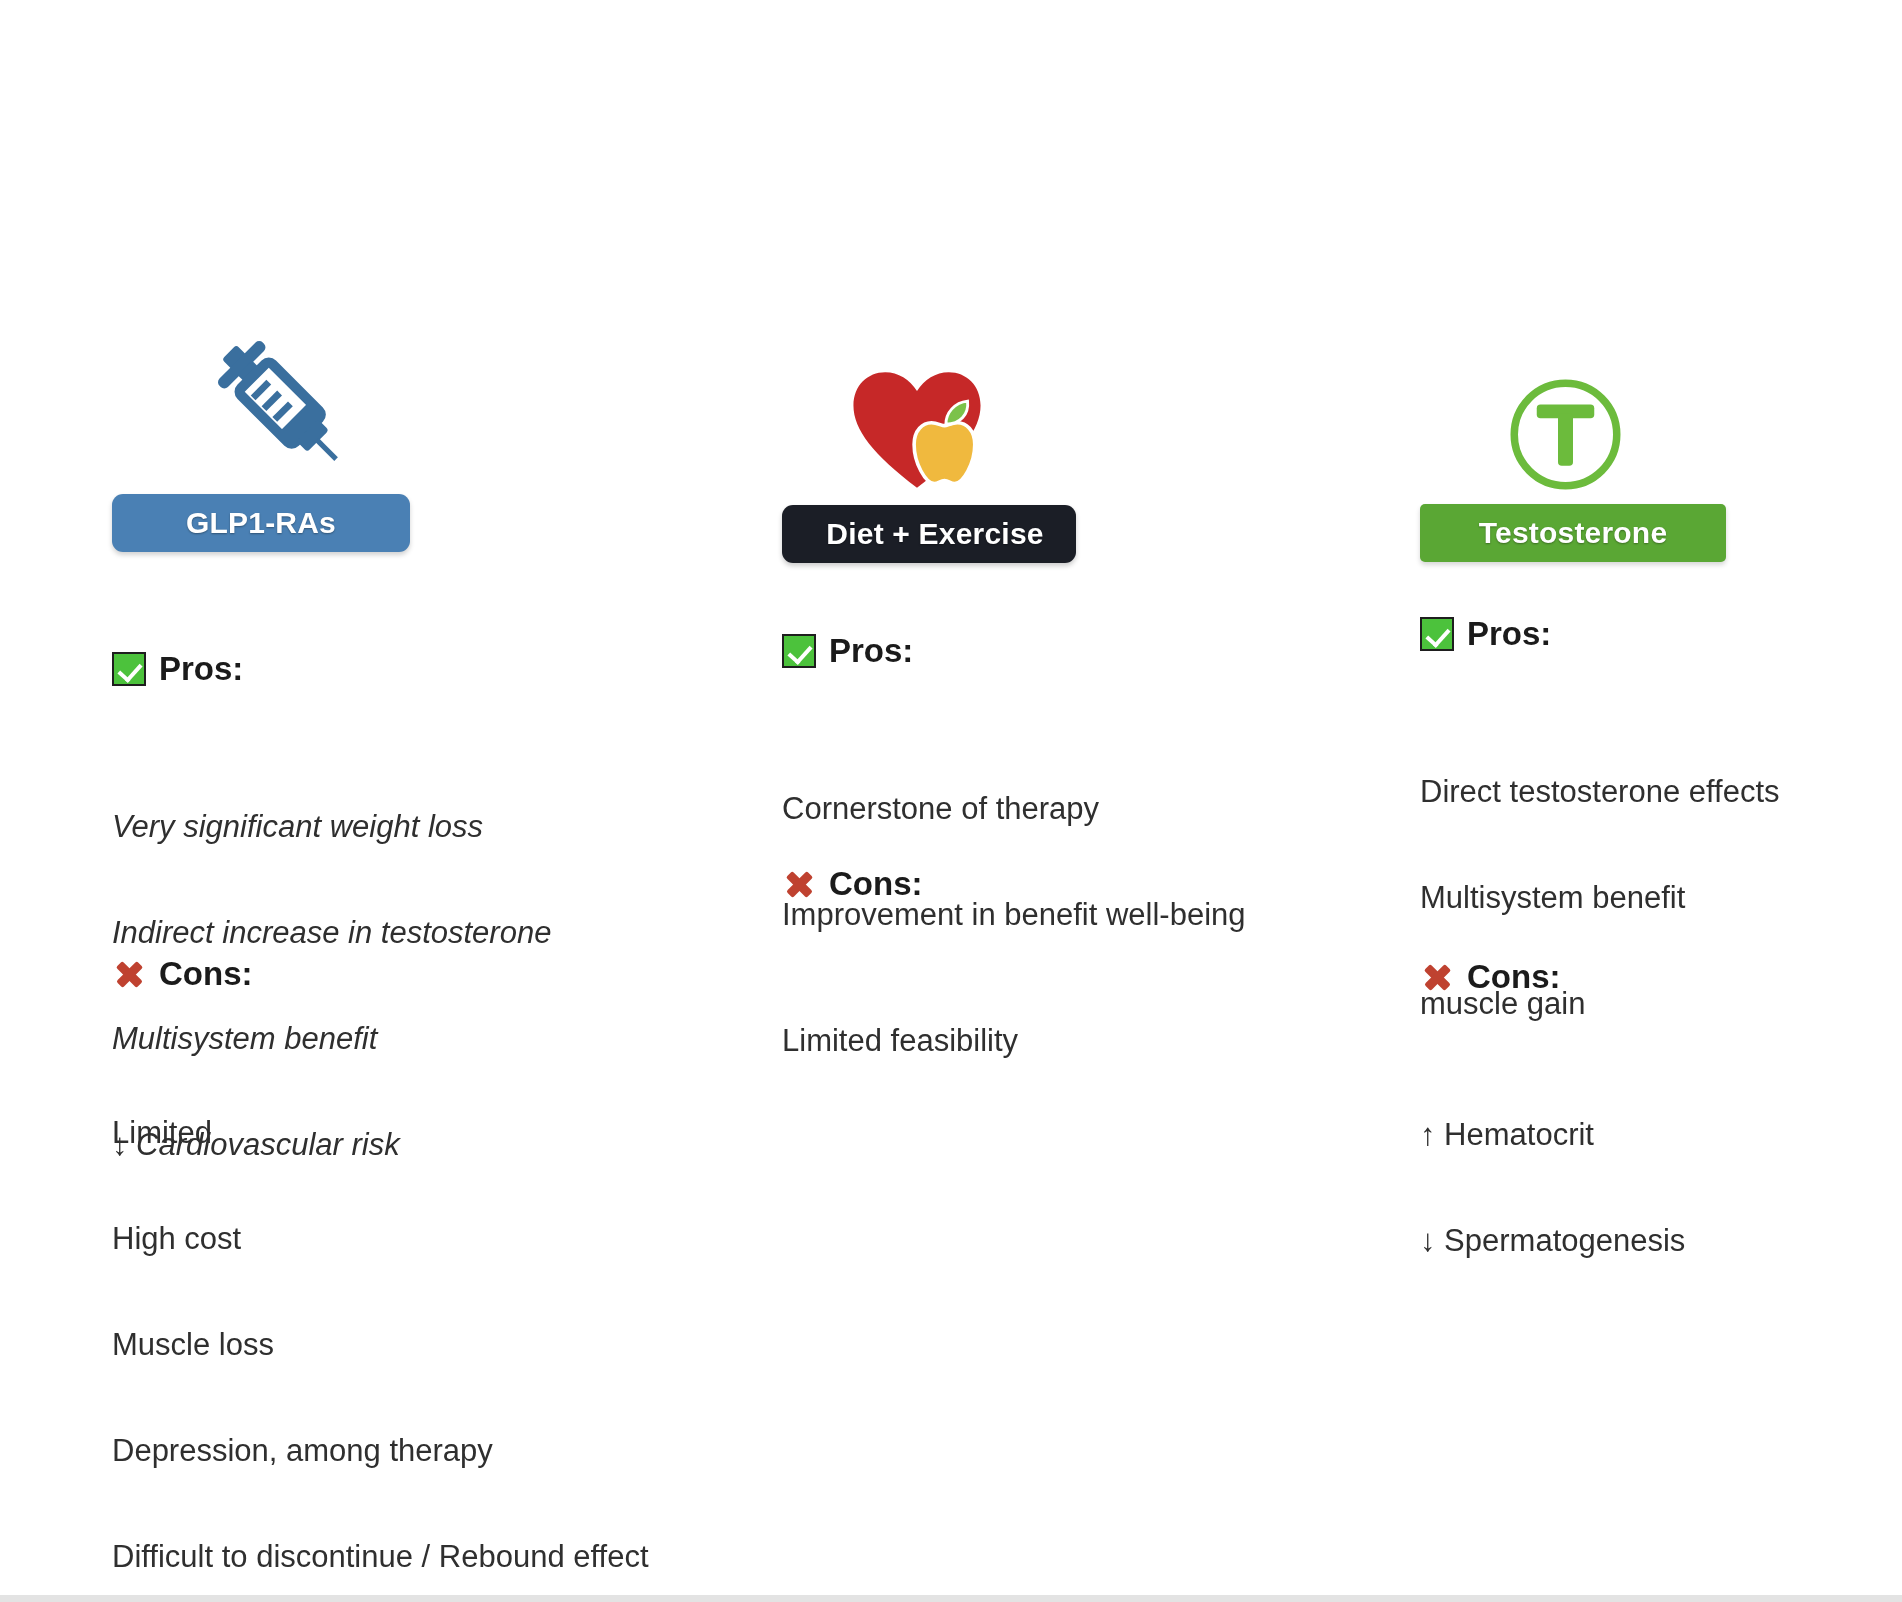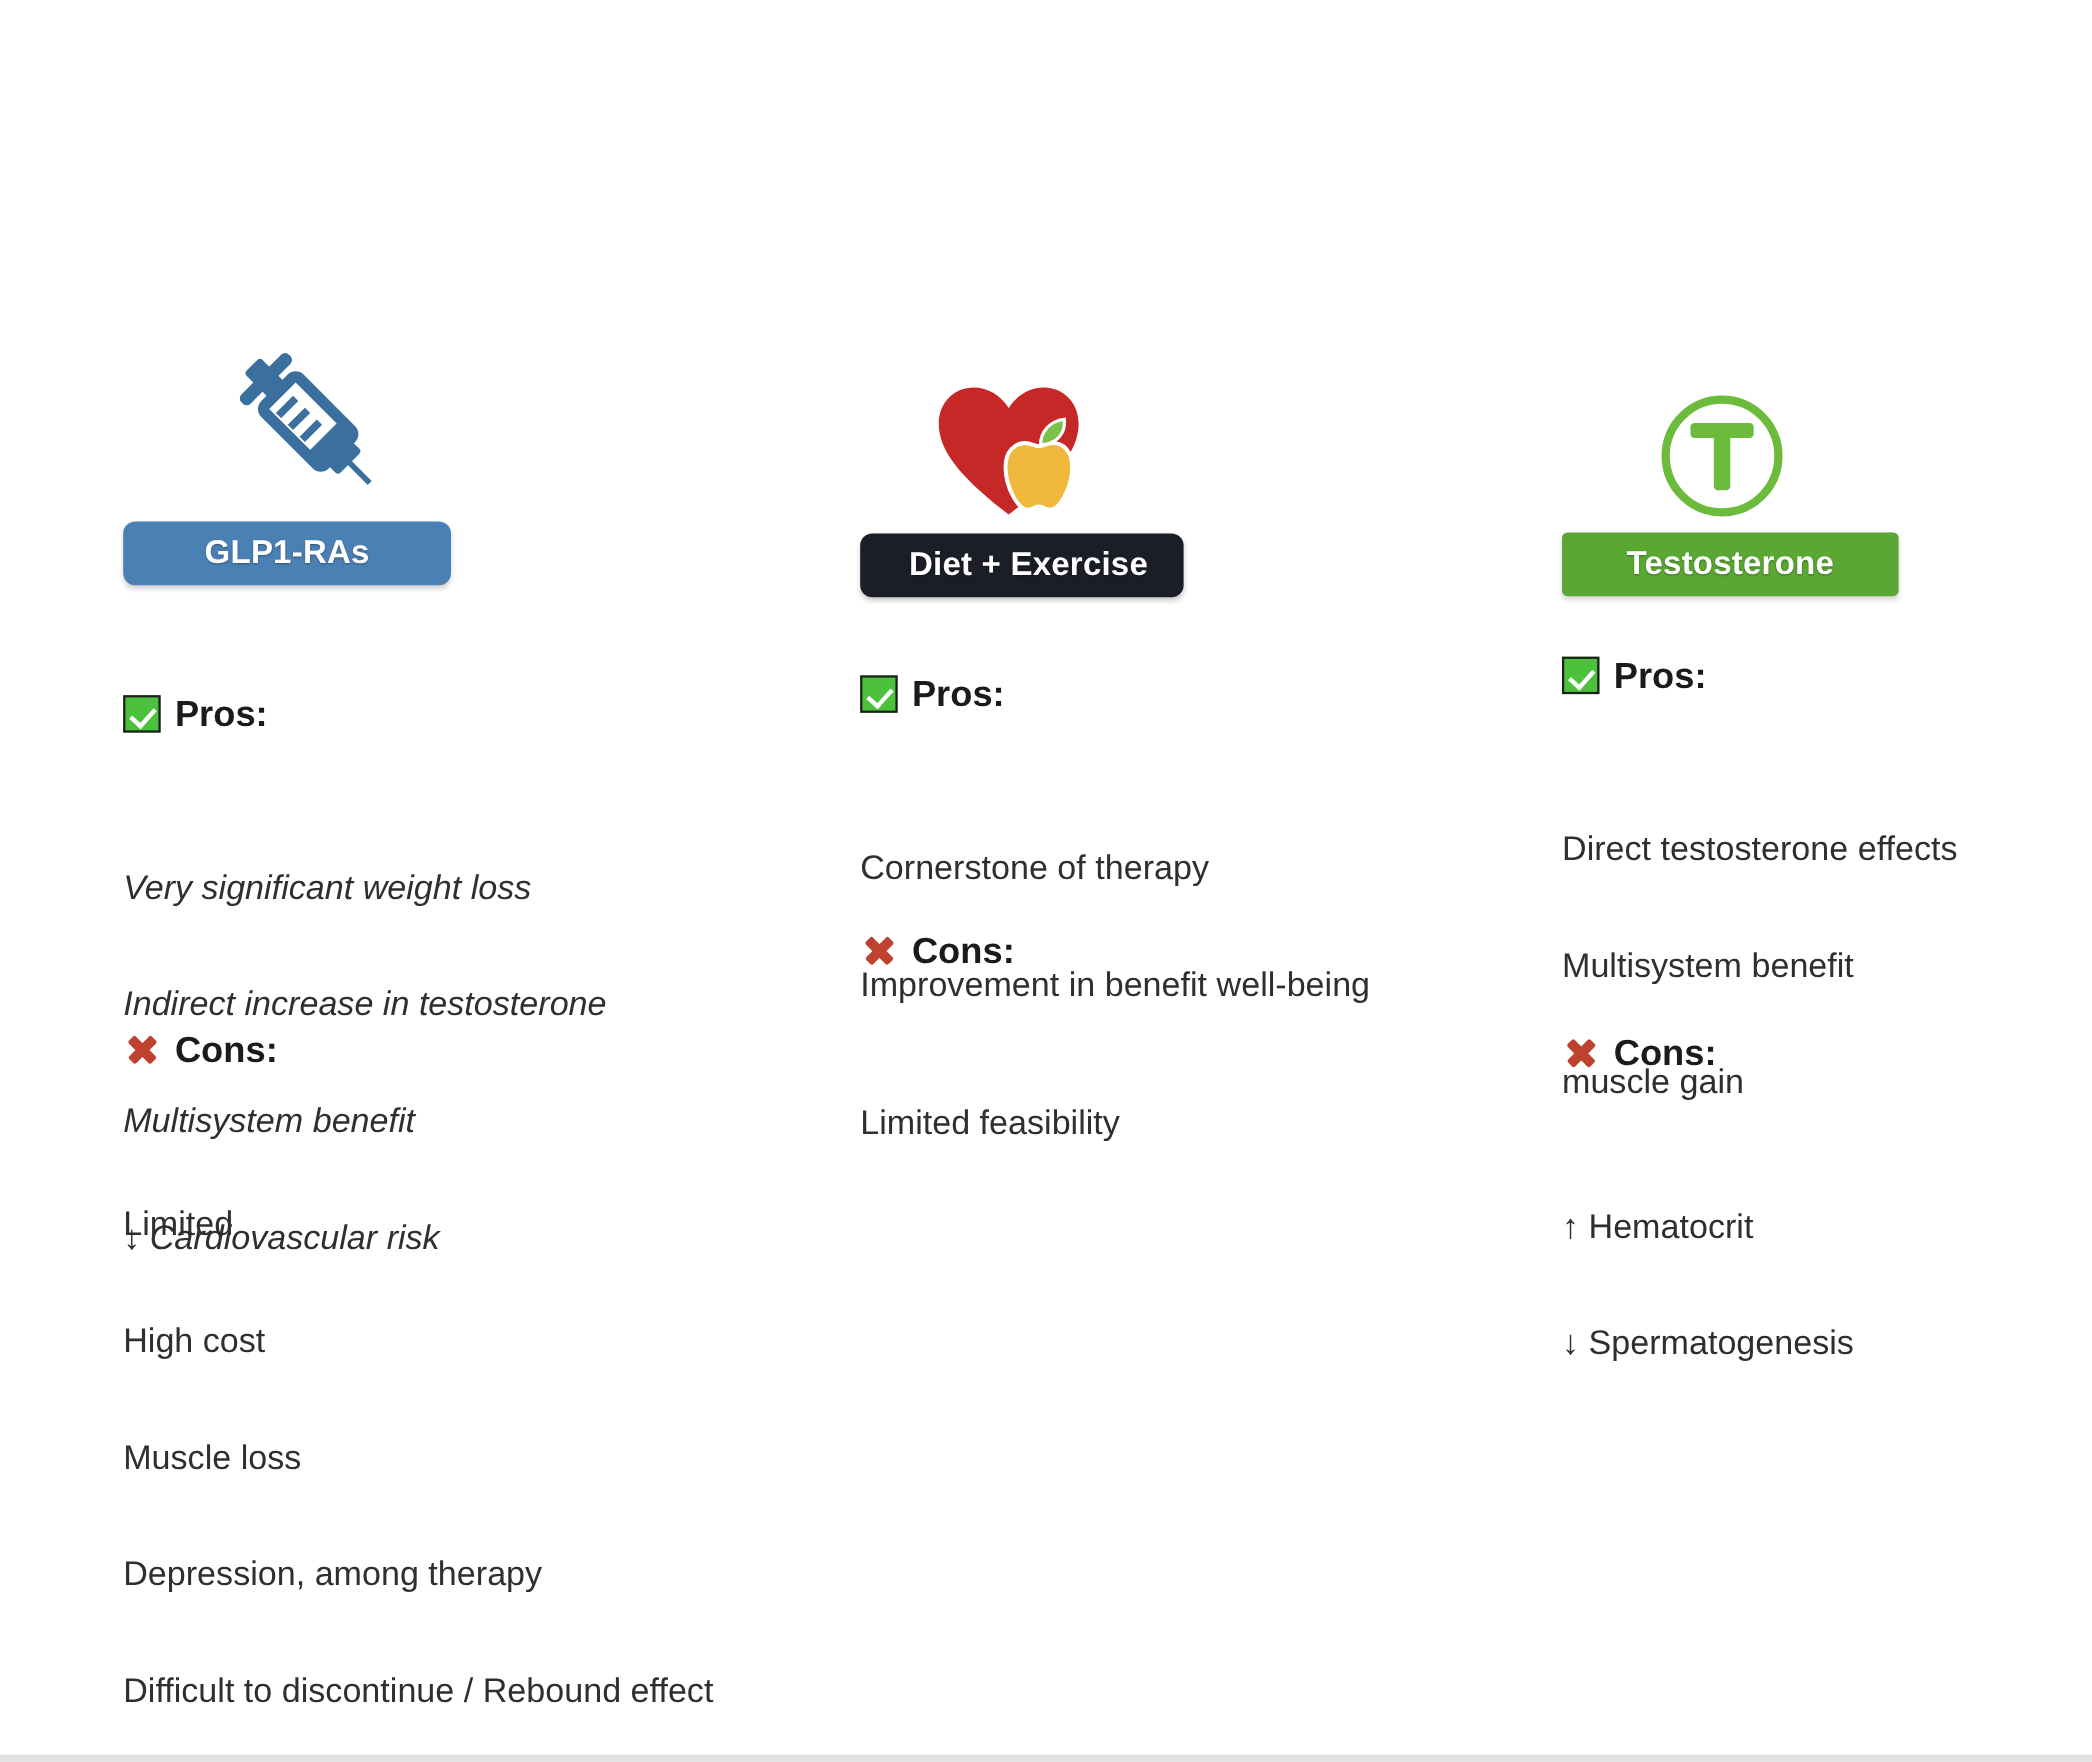--- a/index.html
+++ b/index.html
@@ -23,20 +23,21 @@
     right: 0;
     bottom: 0;
     height: 7px;
     background: #e3e3e3;
   }
 
   .slide {
     position: absolute;
     inset: 0;
     background: #ffffff;
+    margin-top: 20px;
   }
 
   .column {
     position: absolute;
     top: 0;
   }
 
   
   #col-glp1       { left: 112px; width: 660px; }
   #col-diet       { left: 782px; width: 620px; }

